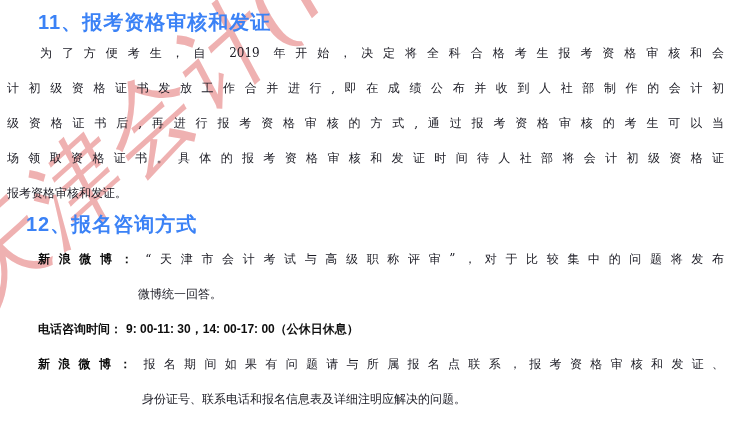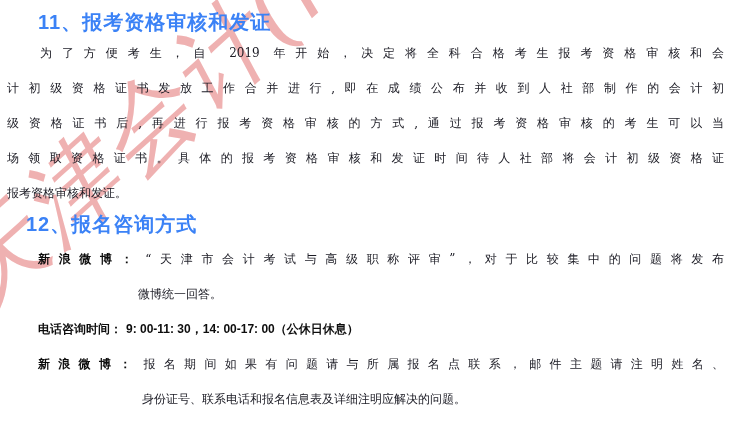--- a/index.html
+++ b/index.html
@@ -83,18 +83,18 @@
     <div class="line just" style="top:245px; left:38px;">
       <span class="label">新浪微博：</span><span>“天津市会计考试与高级职称评审”，对于比较集中的问题将发布</span>
     </div>
     <div class="line" style="top:280px; left:138px;">微博统一回答。</div>
 
     <div class="line boldline" style="top:315px; left:38px;">
       <span class="label">电话咨询时间：</span><span>9: 00-11: 30，14: 00-17: 00（公休日休息）</span>
     </div>
 
     <div class="line just" style="top:350px; left:38px;">
-      <span class="label">新浪微博：</span><span>报名期间如果有问题请与所属报名点联系，邮件主题请注明姓名、</span>
+      <span class="label">新浪微博：</span><span>报名期间如果有问题请与所属报名点联系，报考资格审核和发证、</span>
     </div>
     <div class="line" style="top:385px; left:142px;">身份证号、联系电话和报名信息表及详细注明应解决的问题。</div>
 
   </div>
 </div>
 
 </body></html>

